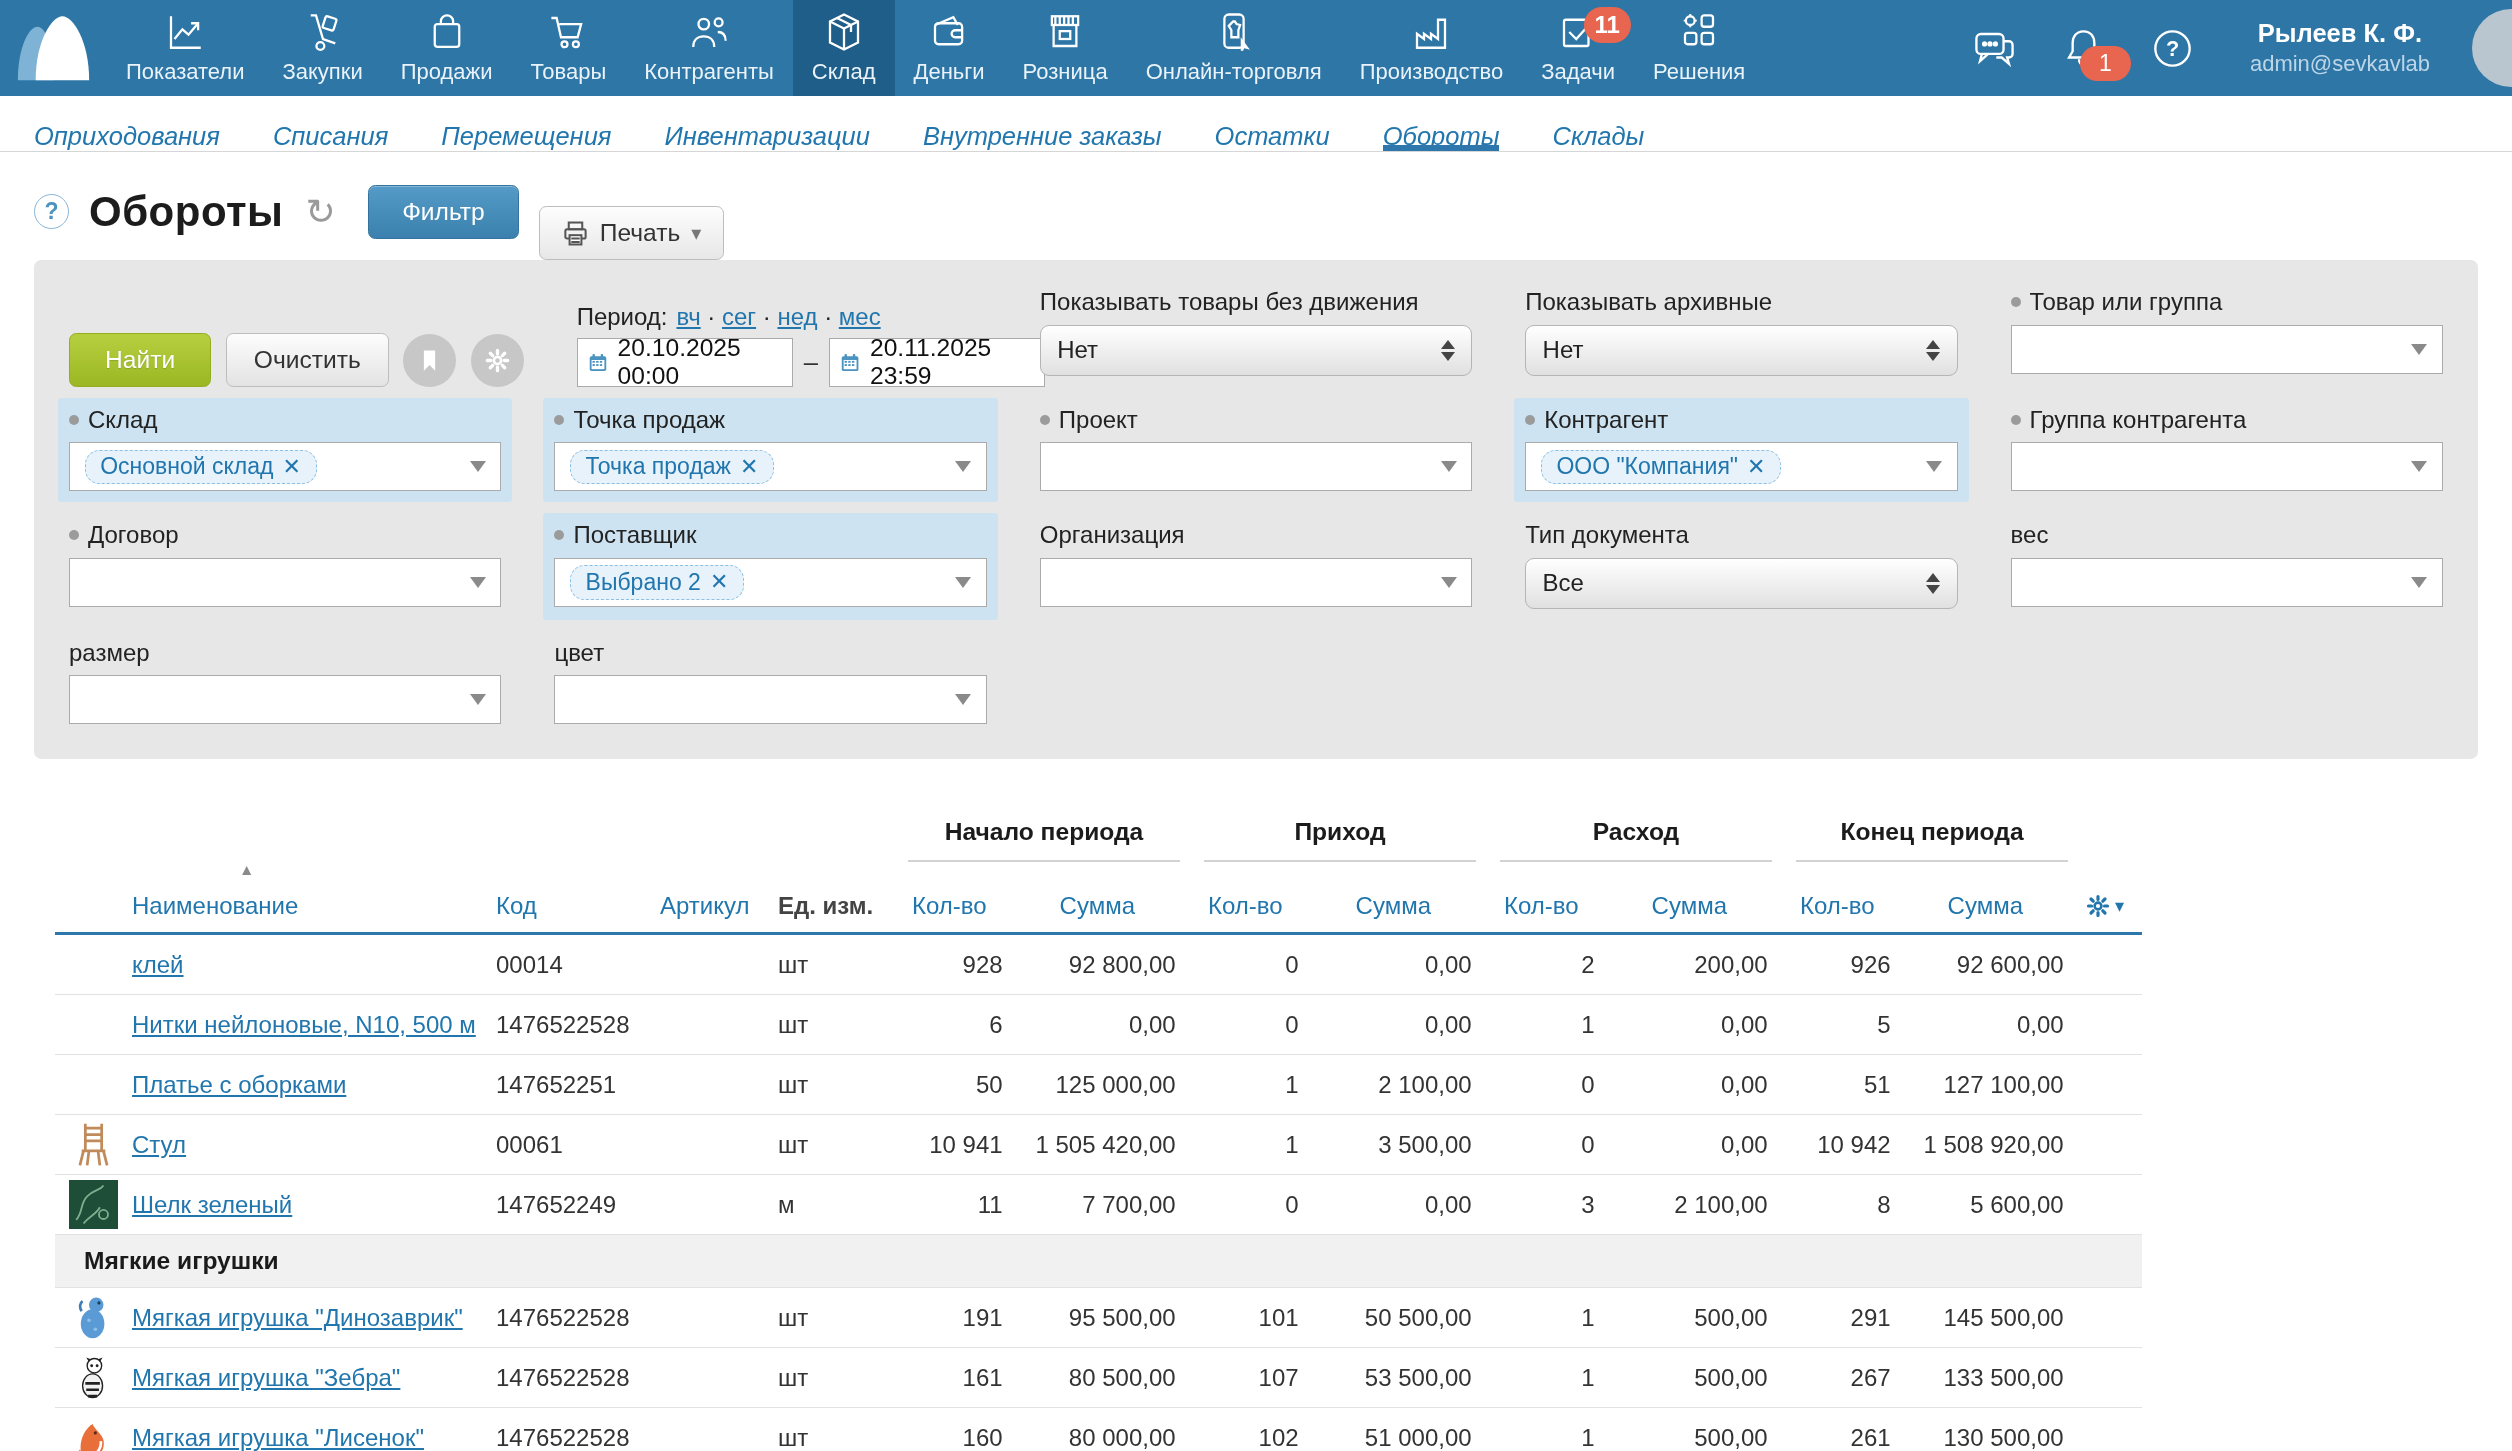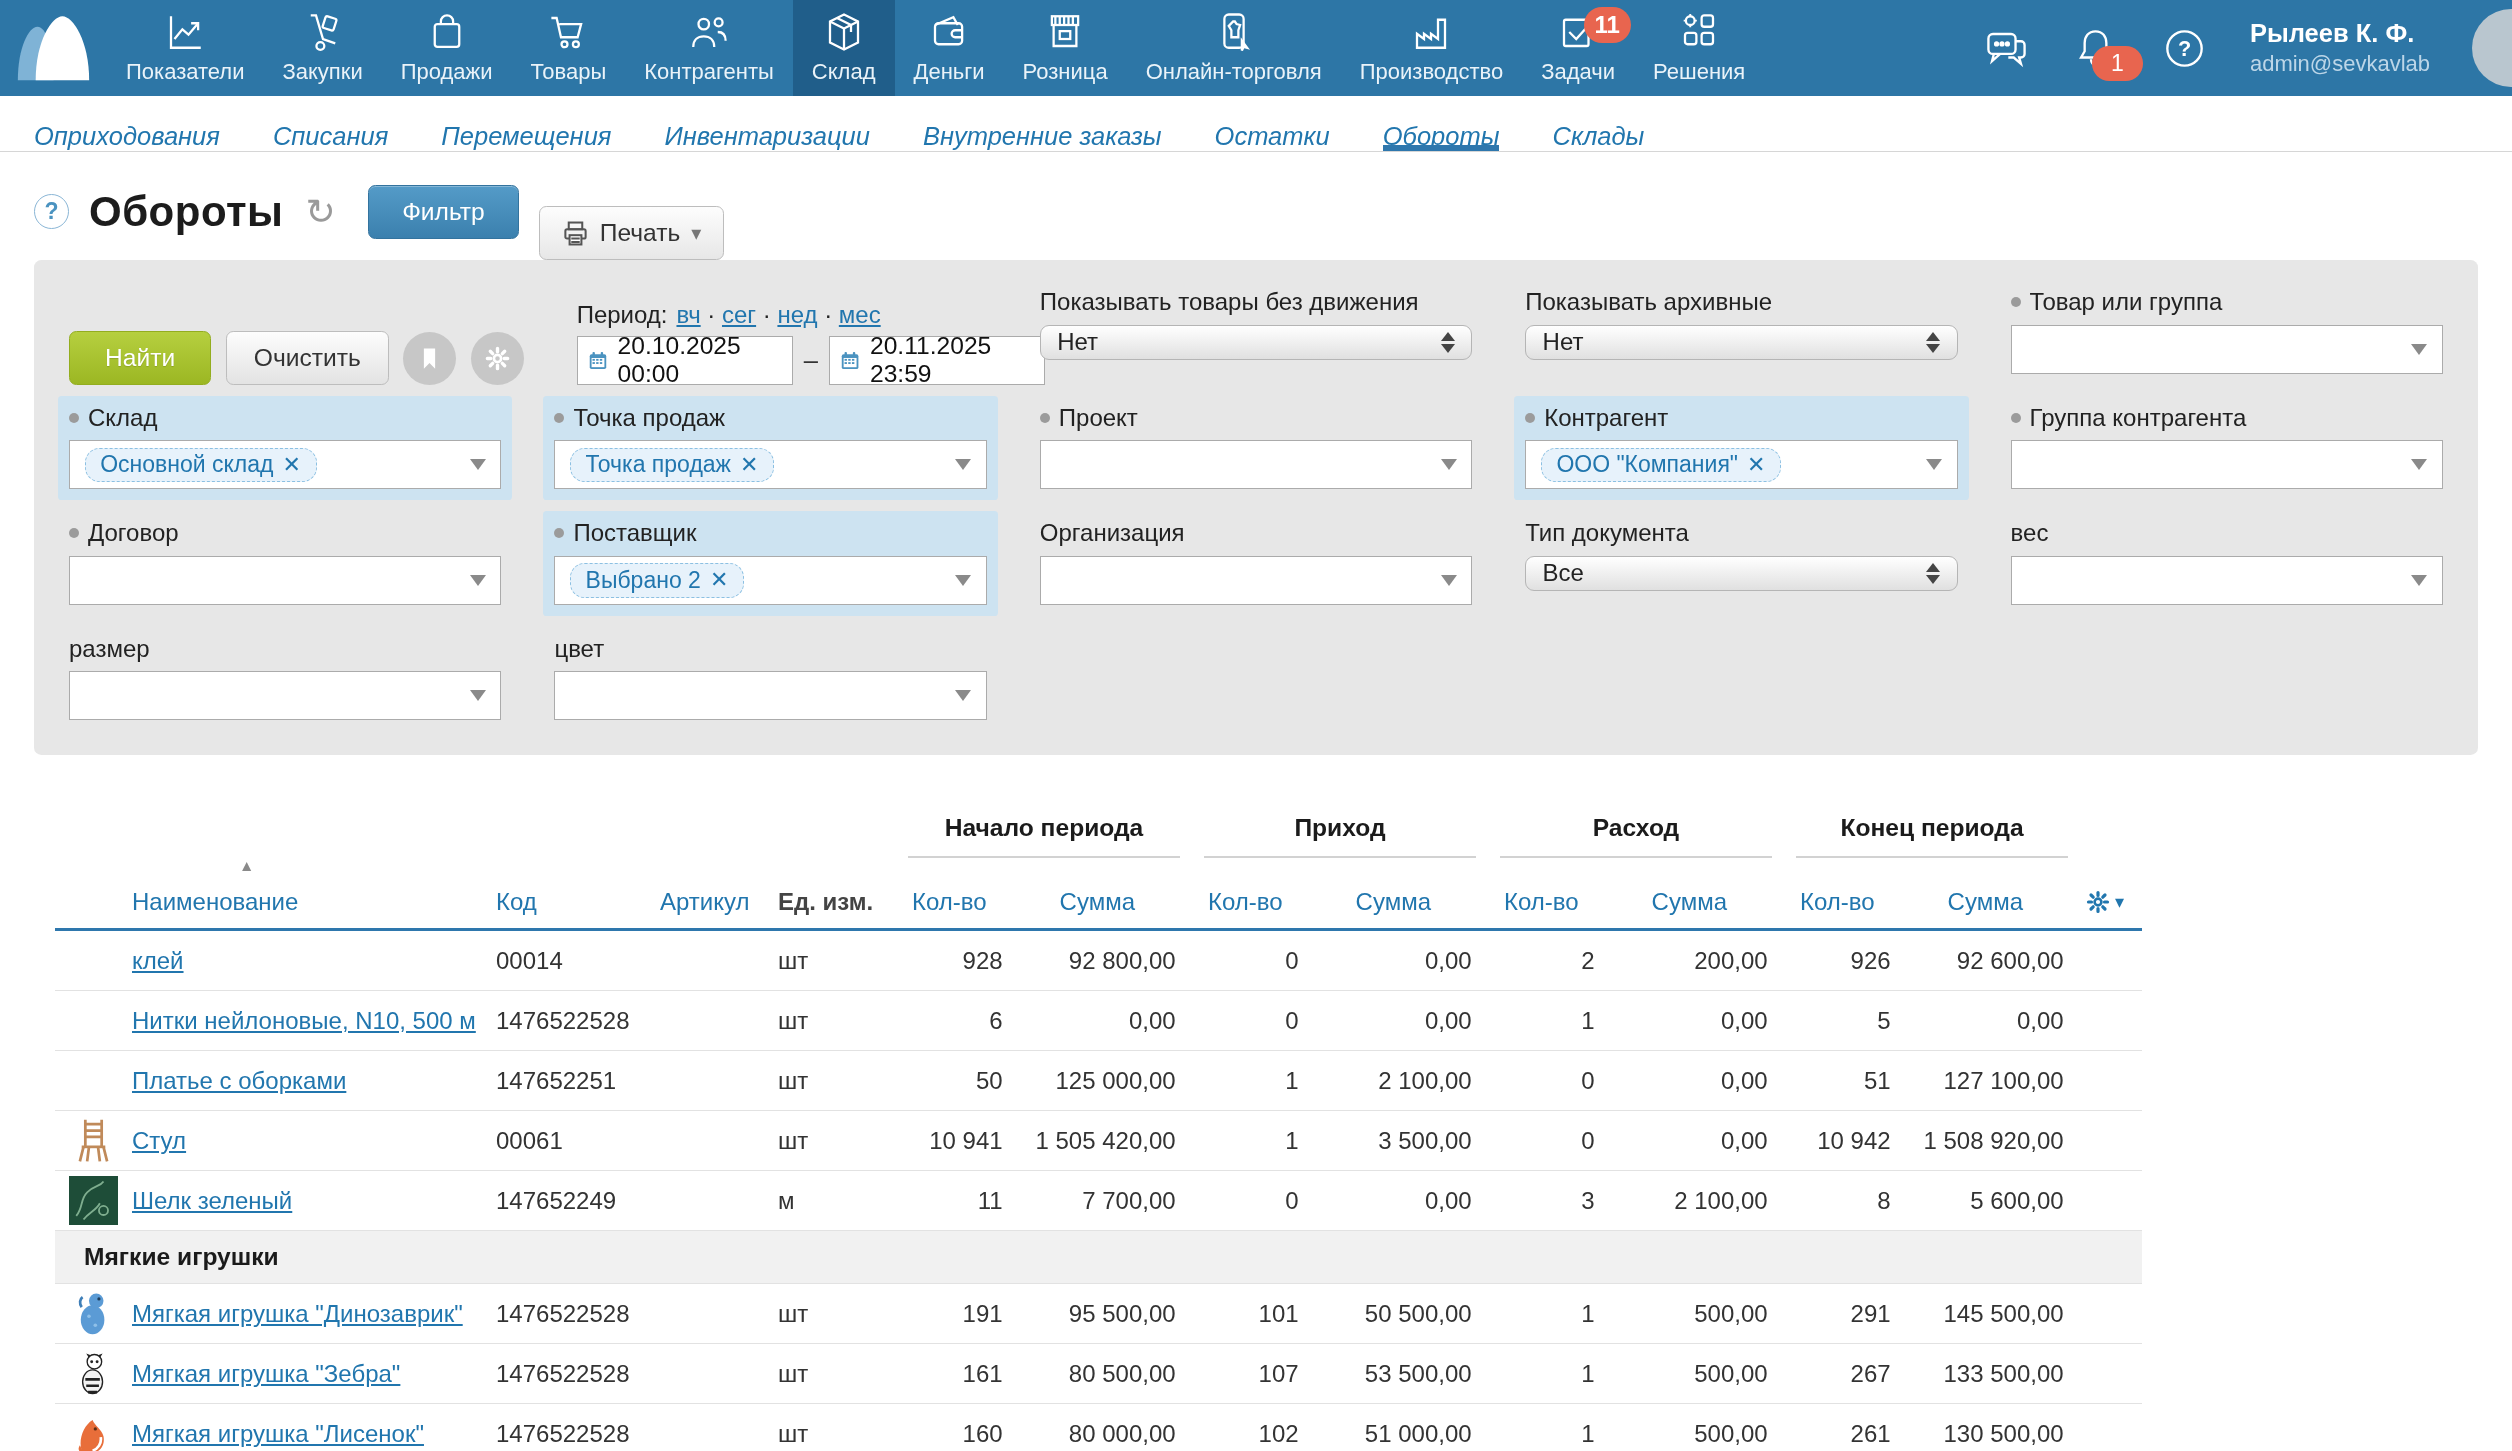--- a/index.html
+++ b/index.html
@@ -15,21 +15,21 @@
   .tb-item.active { background:#205e8a; }
   .tb-item svg { width:42px; height:42px; margin-bottom:6.4px; }
   .tb-badge { position:absolute; top:7.3px; left:50%; margin-left:5.5px; min-width:47px; height:36px;
     background:#e8654f; color:#fff; font-size:24px; font-weight:bold; border-radius:18px;
     display:flex; align-items:center; justify-content:center; padding:0 9px; }
   .top-right { margin-left:auto; display:flex; align-items:center; gap:42px; padding-right:9px; }
   .tr-icon { position:relative; cursor:pointer; display:flex; }
   .tr-icon svg { width:47px; height:47px; }
   .bell-badge { position:absolute; bottom:-9px; left:20px; min-width:51px; height:35px; background:#e8654f;
     color:#fff; font-size:23px; border-radius:17.3px; display:flex; align-items:center; justify-content:center; }
-  .user-block { text-align:left; color:#fff; line-height:1.25; cursor:pointer; }
+  .user-block { text-align:center; color:#fff; line-height:1.25; cursor:pointer;margin-left:12px; }
   .user-name { font-size:25.5px; font-weight:bold; }
   .user-email { font-size:22px; color:#bcd6e8; }
   .avatar { width:78px; height:78px; border-radius:50%; background:#b9c6cf; margin-right:-47px; flex:none; }
 
   
   .tabsbar { height:56px; display:flex; align-items:flex-end; gap:53px; padding:0 0 0 34px;
     border-bottom:0.9px solid #d6d6d6;font-style:italic; }
   .tab { display:flex; align-items:center; color:#2176ae; font-size:25.5px; cursor:pointer; position:relative; }
   .tab.active::after { content:""; position:absolute; left:0; right:0; bottom:0; height:6.4px; background:#2e77ad; }
 
@@ -54,21 +54,21 @@
   .fcell.hl { background:#cde3f1; }
   .flabel { font-size:24px; color:#222; margin-bottom:8.2px; display:flex; align-items:center; gap:9px; height:29px; }
   .dot { width:10px; height:10px; border-radius:50%; background:#9b9b9b; flex:none; }
   .combo { height:49px; background:#fff; border:0.9px solid #ababab; display:flex; align-items:center;
     padding:0 14.6px; cursor:pointer; position:relative; }
   .combo .dd { margin-left:auto; width:0; height:0; border-left:8.2px solid transparent;
     border-right:8.2px solid transparent; border-top:11px solid #8a8a8a; }
   .tag { display:inline-flex; align-items:center; gap:9px; background:#e7f2fb; border:0.9px dashed #8cc0e2;
     border-radius:14.6px; color:#2176ae; font-size:23px; padding:2.7px 14.6px; cursor:default; }
   .tag-x { font-weight:bold; cursor:pointer; font-size:22px; }
-  .sel { height:35px; background:linear-gradient(#ffffff,#e0e0e0); border:0.9px solid #b5b5b5; border-radius:9px;
+  .sel { height:51px; background:linear-gradient(#ffffff,#e0e0e0); border:0.9px solid #b5b5b5; border-radius:9px;
     display:flex; align-items:center; padding:0 16.4px; font-size:24px; color:#222; cursor:pointer; }
   .updown { margin-left:auto; display:flex; flex-direction:column; gap:3.6px; }
   .updown i { display:block; width:0; height:0; border-left:7.3px solid transparent; border-right:7.3px solid transparent; }
   .updown i.up { border-bottom:9px solid #444; }
   .updown i.down { border-top:9px solid #444; }
 
   .ctrl-cluster { grid-column:1 / span 2; display:flex; align-items:flex-end; gap:14.6px; padding:0 11px; }
   .btn-find { background:linear-gradient(#b6cf3f,#9cb723); border-color:#93ad1f; color:#fff; padding:0 35px;
     text-shadow:0 0.9px 0.9px rgba(0,0,0,.15); }
   .btn-clear { background:linear-gradient(#fdfdfd,#e3e3e3); border-color:#bdbdbd; color:#333; padding:0 27px; }

